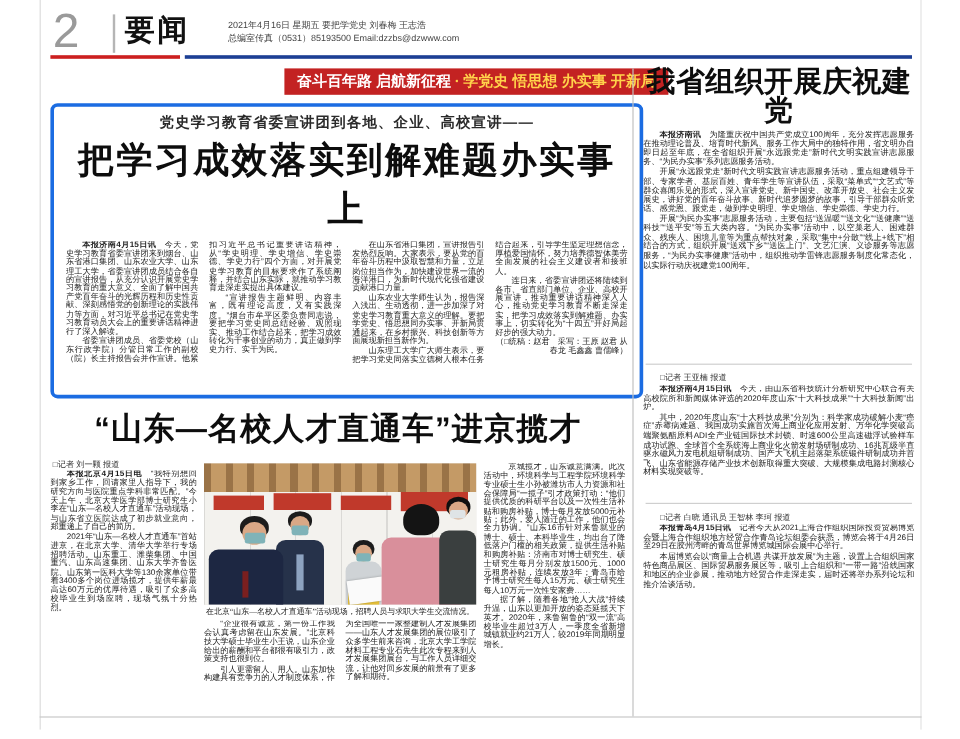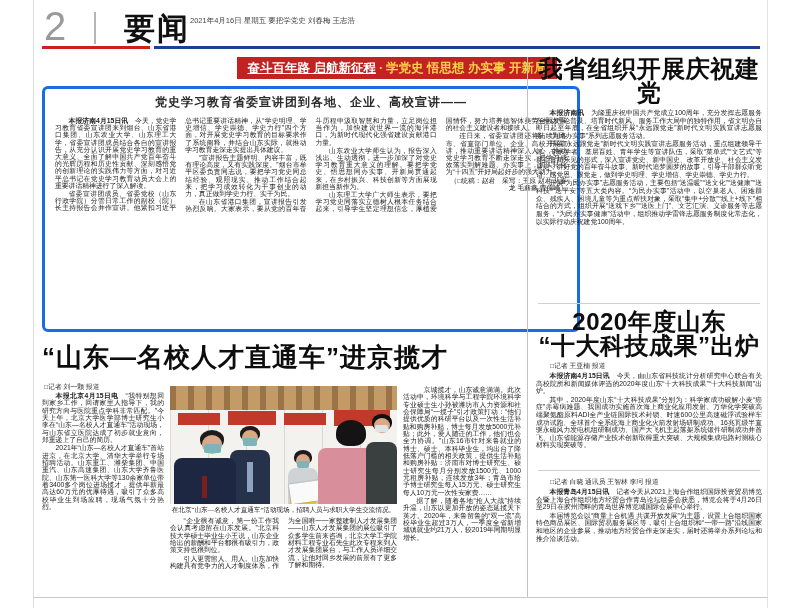--- a/index.html
+++ b/index.html
@@ -8,21 +8,21 @@
 
   
   .edge-left { position:absolute; left:33px; top:0; bottom:8px; width:1px; background:#ddd; }
   .edge-right { position:absolute; right:32px; top:0; bottom:8px; width:1px; background:#e3e3e3; }
   .edge-bottom { position:absolute; left:33px; right:32px; top:597px; height:1px; background:#c9c9c9; }
 
   
   .header { position:absolute; left:42px; top:8px; right:40px; height:38px; }
   .page-num { position:absolute; left:2px; top:-4px; font-size:40px; font-weight:400; color:#9a9a9a; letter-spacing:-2px; }
   .head-divider { position:absolute; left:52px; top:4px; width:2px; height:32px; background:#b5b5b5; }
-  .section-title { position:absolute; left:62px; top:0px; font-size:31px; font-weight:900; color:#111; letter-spacing:2px;margin-left:20px; }
+  .section-title { position:absolute; left:62px; top:0px; font-size:25px; font-weight:900; color:#111; letter-spacing:2px; }
   .head-meta { position:absolute; left:148px; top:7px; font-size:7.5px; line-height:11px; color:#444; }
   .rule-red { position:absolute; left:0; top:38px; width:108px; height:3px; background:#cc1f1f; }
   .rule-blue { position:absolute; left:112px; top:38px; right:0; height:3px; background:#1c3f94; }
 
   .mast-right { position:absolute; right:0; top:2px; display:flex; align-items:center; gap:6px; }
   .qr { width:27px; height:27px; background:
         repeating-linear-gradient(0deg,#b3221d 0 2px,rgba(255,255,255,0) 2px 4px),
         repeating-linear-gradient(90deg,#b3221d 0 2px,#fff 2px 4px);
         outline:1px solid #d9b7b5; }
   .qr-label { font-size:6.5px; color:#b3221d; line-height:8px; margin-right:4px; }
@@ -30,38 +30,38 @@
         font-size:23px; color:#c01d1d; letter-spacing:1px; white-space:nowrap; }
   .mast-circle-wrap { display:flex; flex-direction:column; align-items:center; }
   .mast-circle { width:26px; height:26px; border-radius:50%; background:#c01d1d; position:relative; }
   .mast-circle svg { position:absolute; left:3px; top:3px; }
   .mast-sub { font-size:4.5px; color:#c01d1d; font-weight:700; letter-spacing:0.5px; }
 
   
   .banner { position:absolute; left:237px; top:57px; width:320px; height:22px; background:#c32222;
             display:flex; align-items:center; justify-content:center; font-size:12.5px; font-weight:900;
             white-space:nowrap; }
-  .banner .b1 { color:#ffffff;text-decoration:underline; }
+  .banner .b1 { color:#ffffff; }
   .banner .bsep { color:#ffd24a; margin:0 3px; }
   .banner .b2 { color:#ffd24a; }
 
   
-  .main-box { position:absolute; left:42px; top:86px; width:538px; height:246px;
+  .main-box { position:absolute; left:42px; top:86px; width:494px; height:246px;
               border:3px solid #1b6ce2; border-radius:6px; background:#fff; padding:5px 10px 4px; }
   .main-kicker { text-align:center; font-size:12px; font-weight:700; color:#2b2b2b; letter-spacing:1px; }
   .main-headline { text-align:center; font-size:30px; font-weight:900; color:#0d0d0d; letter-spacing:2px; margin-top:2px; }
   .main-body { margin-top:6px; height:162px; overflow:hidden; column-count:4; column-gap:9px;
                font-size:6.8px; line-height:1.06; text-align:justify; color:#222; }
   .main-body p { text-indent:2em; margin-bottom:1px; }
   .main-body .tail { text-indent:0; text-align:right; }
   b.dl { font-weight:900; }
 
   
   .talent { position:absolute; left:42px; top:340px; width:479px; height:256px; }
-  .talent-headline { text-align:left; font-size:26px; font-weight:900; letter-spacing:1px; color:#0d0d0d; }
+  .talent-headline { text-align:center; font-size:26px; font-weight:900; letter-spacing:1px; color:#0d0d0d; }
   .talent-byline { position:absolute; left:2px; top:42px; font-size:6.8px; color:#333; }
   .t-col1 { position:absolute; left:0; top:52px; width:122px; height:200px; overflow:hidden;
             font-size:6.8px; line-height:1.08; text-align:justify; }
   .t-col1 p, .t-under p, .t-col4 p { text-indent:2em; margin-bottom:1px; }
   .t-photo { position:absolute; left:128px; top:46px; width:227px; height:118px; overflow:hidden; background:#ece9e4; }
   .t-caption { position:absolute; left:128px; top:166px; width:227px; text-align:center;
                font-family:"Liberation Serif", serif; font-size:6.6px; color:#222; }
   .t-under { position:absolute; left:128px; top:177px; width:227px; height:76px; overflow:hidden;
              column-count:2; column-gap:9px; font-size:6.8px; line-height:1.08; text-align:justify; }
   .t-col4 { position:absolute; left:361px; top:46px; width:118px; height:207px; overflow:hidden;
@@ -99,33 +99,35 @@
   <div class="edge-left"></div>
   <div class="edge-right"></div>
   <div class="edge-bottom"></div>
 
   <div class="header">
     <div class="page-num">2</div>
     <div class="head-divider"></div>
     <div class="section-title">要闻</div>
     <div class="head-meta">
       <div>2021年4月16日 星期五 要把学党史 刘春梅 王志浩</div>
+      <div>总编室传真（0531）85193500 Email:dzzbs@dzwww.com</div>
     </div>
     <div class="rule-red"></div>
     <div class="rule-blue"></div>
   </div>
 
   <div class="banner">
     <span class="b1">奋斗百年路 启航新征程</span>
     <span class="bsep">·</span>
     <span class="b2">学党史 悟思想 办实事 开新局</span>
   </div>
 
   <div class="main-box">
     <div class="main-kicker">党史学习教育省委宣讲团到各地、企业、高校宣讲——</div>
+    <div class="main-headline">把学习成效落实到解难题办实事上</div>
     <div class="main-body">
       <p><b class="dl">本报济南4月15日讯</b><span>　今天，党史学习教育省委宣讲团来到烟台、山东省港口集团、山东农业大学、山东理工大学，省委宣讲团成员结合各自的宣讲报告，从充分认识开展党史学习教育的重大意义、全面了解中国共产党百年奋斗的光辉历程和历史性贡献、深刻感悟党的创新理论的实践伟力等方面，对习近平总书记在党史学习教育动员大会上的重要讲话精神进行了深入解读。</span></p>
       <p>省委宣讲团成员、省委党校（山东行政学院）分管日常工作的副校（院）长主持报告会并作宣讲。他紧扣习近平总书记重要讲话精神，从“学史明理、学史增信、学史崇德、学史力行”四个方面，对开展党史学习教育的目标要求作了系统阐释，并结合山东实际，就推动学习教育走深走实提出具体建议。</p>
       <p>“宣讲报告主题鲜明、内容丰富，既有理论高度，又有实践深度。”烟台市牟平区委负责同志说，要把学习党史同总结经验、观照现实、推动工作结合起来，把学习成效转化为干事创业的动力，真正做到学史力行、实干为民。</p>
       <p>在山东省港口集团，宣讲报告引发热烈反响。大家表示，要从党的百年奋斗历程中汲取智慧和力量，立足岗位担当作为，加快建设世界一流的海洋港口，为新时代现代化强省建设贡献港口力量。</p>
       <p>山东农业大学师生认为，报告深入浅出、生动透彻，进一步加深了对党史学习教育重大意义的理解。要把学党史、悟思想同办实事、开新局贯通起来，在乡村振兴、科技创新等方面展现新担当新作为。</p>
       <p>山东理工大学广大师生表示，要把学习党史同落实立德树人根本任务结合起来，引导学生坚定理想信念，厚植爱国情怀，努力培养德智体美劳全面发展的社会主义建设者和接班人。</p>
       <p>连日来，省委宣讲团还将陆续到各市、省直部门单位、企业、高校开展宣讲，推动重要讲话精神深入人心，推动党史学习教育不断走深走实，把学习成效落实到解难题、办实事上，切实转化为“十四五”开好局起好步的强大动力。</p>
       <p class="tail">（□统稿：赵君　采写：王原 赵君 从春龙 毛鑫鑫 曹儒峰）</p>
     </div>
@@ -210,24 +212,20 @@
       <div class="r-body rb-a">
         <p><b class="dl">本报济南讯</b><span>　为隆重庆祝中国共产党成立100周年，充分发挥志愿服务在推动理论普及、培育时代新风、服务工作大局中的独特作用，省文明办自即日起至年底，在全省组织开展“永远跟党走”新时代文明实践宣讲志愿服务、“为民办实事”系列志愿服务活动。</span></p>
         <p>开展“永远跟党走”新时代文明实践宣讲志愿服务活动，重点组建领导干部、专家学者、基层百姓、青年学生等宣讲队伍，采取“菜单式”“文艺式”等群众喜闻乐见的形式，深入宣讲党史、新中国史、改革开放史、社会主义发展史，讲好党的百年奋斗故事、新时代追梦圆梦的故事，引导干部群众听党话、感党恩、跟党走，做到学史明理、学史增信、学史崇德、学史力行。</p>
         <p>开展“为民办实事”志愿服务活动，主要包括“送温暖”“送文化”“送健康”“送科技”“送平安”等五大类内容。“为民办实事”活动中，以空巢老人、困难群众、残疾人、困境儿童等为重点帮扶对象，采取“集中+分散”“线上+线下”相结合的方式，组织开展“送戏下乡”“送医上门”、文艺汇演、义诊服务等志愿服务，“为民办实事健康”活动中，组织推动学雷锋志愿服务制度化常态化，以实际行动庆祝建党100周年。</p>
       </div>
     </div>
 
     <hr class="r-div">
 
     <div>
-      <div class="r-headline">
-        <div>2020年度山东</div>
-        <div>“十大科技成果”出炉</div>
-      </div>
       <div class="r-byline">□记者 王亚楠 报道</div>
       <div class="r-body rb-b">
         <p><b class="dl">本报济南4月15日讯</b><span>　今天，由山东省科技统计分析研究中心联合有关高校院所和新闻媒体评选的2020年度山东“十大科技成果”“十大科技新闻”出炉。</span></p>
         <p>其中，2020年度山东“十大科技成果”分别为：科学家成功破解小麦“癌症”赤霉病难题、我国成功实施首次海上商业化应用发射、万华化学突破高端聚氨酯原料ADI全产业链国际技术封锁、时速600公里高速磁浮试验样车成功试跑、全球首个全系统海上商业化火箭发射场研制成功、16兆瓦级半直驱永磁风力发电机组研制成功、国产大飞机主起落架系统锻件研制成功并首飞、山东省能源存储产业技术创新取得重大突破、大规模集成电路封测核心材料实现突破等。</p>
       </div>
     </div>
 
     <hr class="r-div">
 
     <div>

